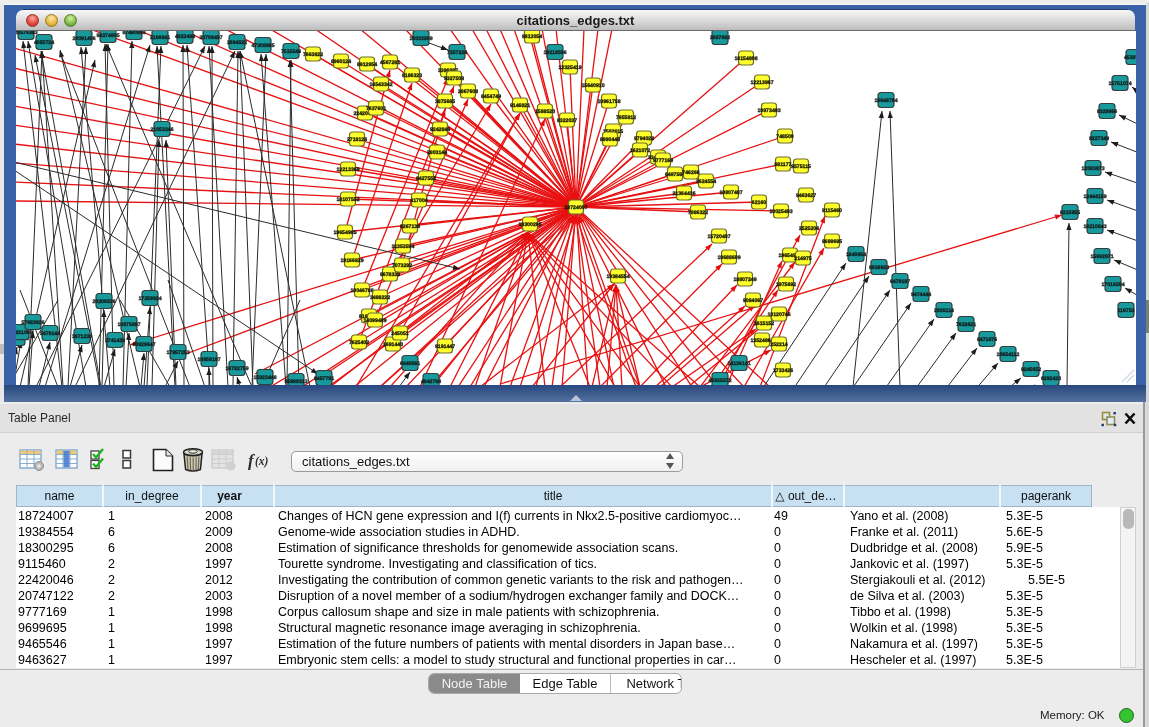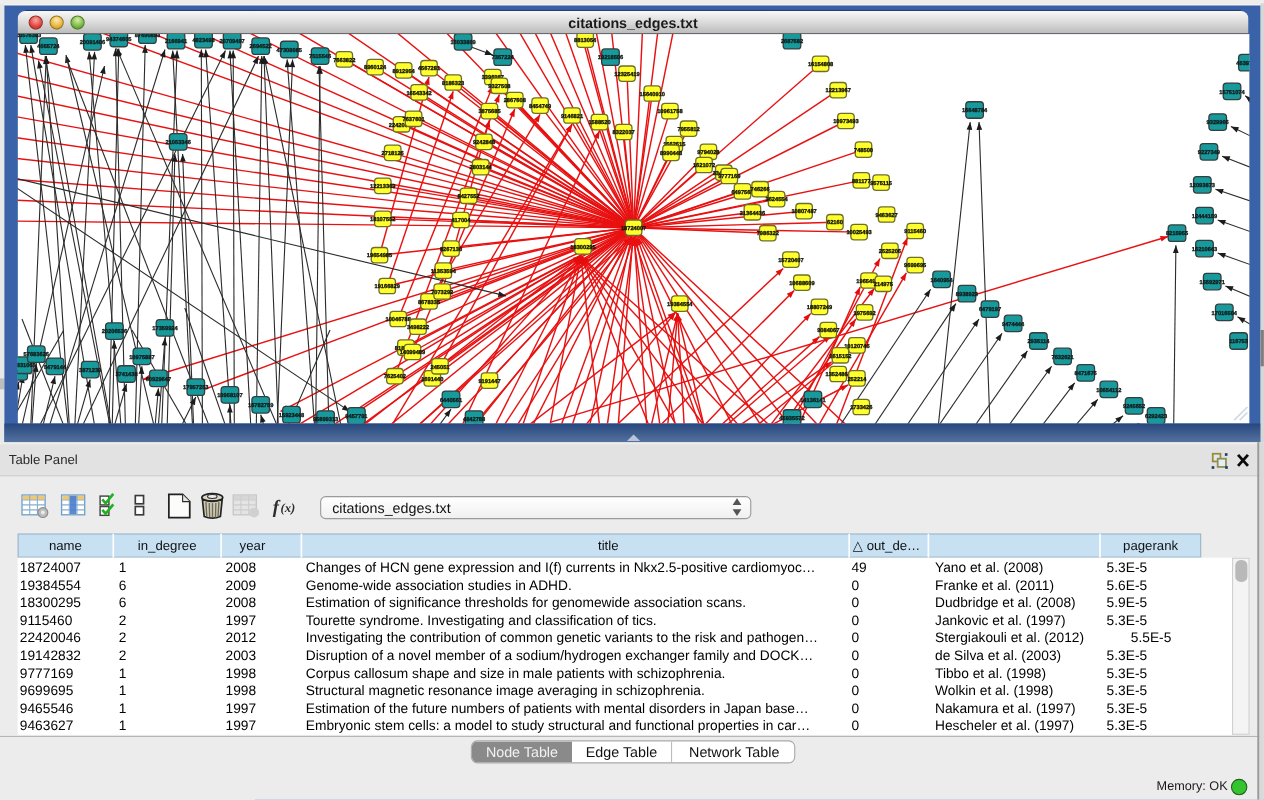--- a/index.html
+++ b/index.html
@@ -819,21 +819,21 @@
      border:1px solid #9b9b9b;border-radius:5px;font-size:13px;color:#111;line-height:19px;padding-left:10px;">citations_edges.txt</div>
 <svg class="abs" style="left:663px;top:452px" width="14" height="18">
   <path d="M7 1 L11 7 H3 Z" fill="#555"></path>
     <path d="M7 17 L3 11 H11 Z" fill="#555"></path>
 </svg>
 
 <div class="abs" style="left:16px;top:485px;width:1076px;height:22px;background:#c7e1f3;border:1px solid #9fb6c6;"></div>
 <div class="abs" style="left:16px;top:485px;width:1076px;height:22px;font-size:12px;color:#111;">
   <span class="abs" style="left:0;width:87px;text-align:center;line-height:22px;">name</span>
   <span class="abs" style="left:87px;width:98px;text-align:center;line-height:22px;">in_degree</span>
-  <span class="abs" style="left:185px;width:57px;text-align:center;line-height:22px;">year</span>
+  <span class="abs" style="left:185px;width:57px;text-align:center;line-height:22px;font-weight:bold;">year</span>
   <span class="abs" style="left:258px;width:498px;text-align:center;line-height:22px;margin-left:30px;">title</span>
   <span class="abs" style="left:756px;width:72px;text-align:left;line-height:22px;">&nbsp;△ out_de…</span>
   <span class="abs" style="left:984px;width:92px;text-align:center;line-height:22px;">pagerank</span>
 </div>
 <svg class="abs" style="left:16px;top:485px" width="1076" height="22">
   <path d="M87 0 V22 M185 0 V22 M258 0 V22 M756 0 V22 M828 0 V22 M984 0 V22" stroke="#ffffff" stroke-width="1.5"></path>
 </svg>
 
 <div class="abs" style="left:16px;top:507px;width:1104px;height:161px;background:#fff;"></div>
 <style>
@@ -879,21 +879,21 @@
 <div class="row" style="top:572px">
 <span style="left:18px">22420046</span>
     <span style="left:108px">2</span>
     <span style="left:205px">2012</span>
 <span style="left:278px">Investigating the contribution of common genetic variants to the risk and pathogen…</span>
     <span style="left:774px">0</span>
     <span style="left:850px">Stergiakouli et al. (2012)</span>
 <span style="left:1028px">5.5E-5</span>
   </div>
 <div class="row" style="top:588px">
-<span style="left:18px">19142832</span>
+<span style="left:18px">20747122</span>
     <span style="left:108px">2</span>
     <span style="left:205px">2003</span>
 <span style="left:278px">Disruption of a novel member of a sodium/hydrogen exchanger family and DOCK…</span>
     <span style="left:774px">0</span>
     <span style="left:850px">de Silva et al. (2003)</span>
 <span style="left:1006px">5.3E-5</span>
   </div>
 <div class="row" style="top:604px">
 <span style="left:18px">9777169</span>
     <span style="left:108px">1</span>
@@ -928,22 +928,22 @@
 <span style="left:278px">Embryonic stem cells: a model to study structural and functional properties in car…</span>
     <span style="left:774px">0</span>
     <span style="left:850px">Hescheler et al. (1997)</span>
 <span style="left:1006px">5.3E-5</span>
   </div>
 
 <div class="abs" style="left:1120px;top:507px;width:16px;height:161px;background:#f4f4f4;border:1px solid #d0d0d0;"></div>
 <div class="abs" style="left:1122.5px;top:509px;width:11px;height:20px;background:#b9b9b9;border-radius:5px;"></div>
 
 <div class="abs" style="left:0;top:669px;width:1149px;height:1px;background:#b5b5b5;"></div>
-<div class="abs" style="left:428px;top:673px;width:295px;height:21px;border:1px solid #a9a9a9;border-radius:6px;background:#fff;overflow:hidden;font-size:13px;">
+<div class="abs" style="left:428px;top:673px;width:254px;height:21px;border:1px solid #a9a9a9;border-radius:6px;background:#fff;overflow:hidden;font-size:13px;">
   <span class="abs" style="left:0;width:91px;height:21px;background:#8a8a8a;color:#f2f2f2;text-align:center;line-height:20px;">Node Table</span>
   <span class="abs" style="left:91px;width:91px;height:21px;color:#111;text-align:center;line-height:20px;border-right:1px solid #bbb;">Edge Table</span>
   <span class="abs" style="left:182px;width:113px;height:21px;color:#111;text-align:center;line-height:20px;">Network Table</span>
 </div>
 
-<div class="abs" style="left:1040px;top:709px;width:76px;text-align:right;font-size:11.5px;color:#1a1a1a;">Memory: OK</div>
+<div class="abs" style="left:1040px;top:709px;width:76px;font-size:11.5px;color:#1a1a1a;">Memory: OK</div>
 <div class="abs" style="left:1119px;top:708px;width:15px;height:15px;border-radius:50%;background:#35c42f;border:1.5px solid #1c641c;"></div>
 
 <div class="abs" style="left:1143px;top:402px;width:2px;height:325px;background:#9a9a9a;"></div>
 <div class="abs" style="left:1145px;top:402px;width:4px;height:325px;background:#d9d9d9;"></div>
 </body></html>

